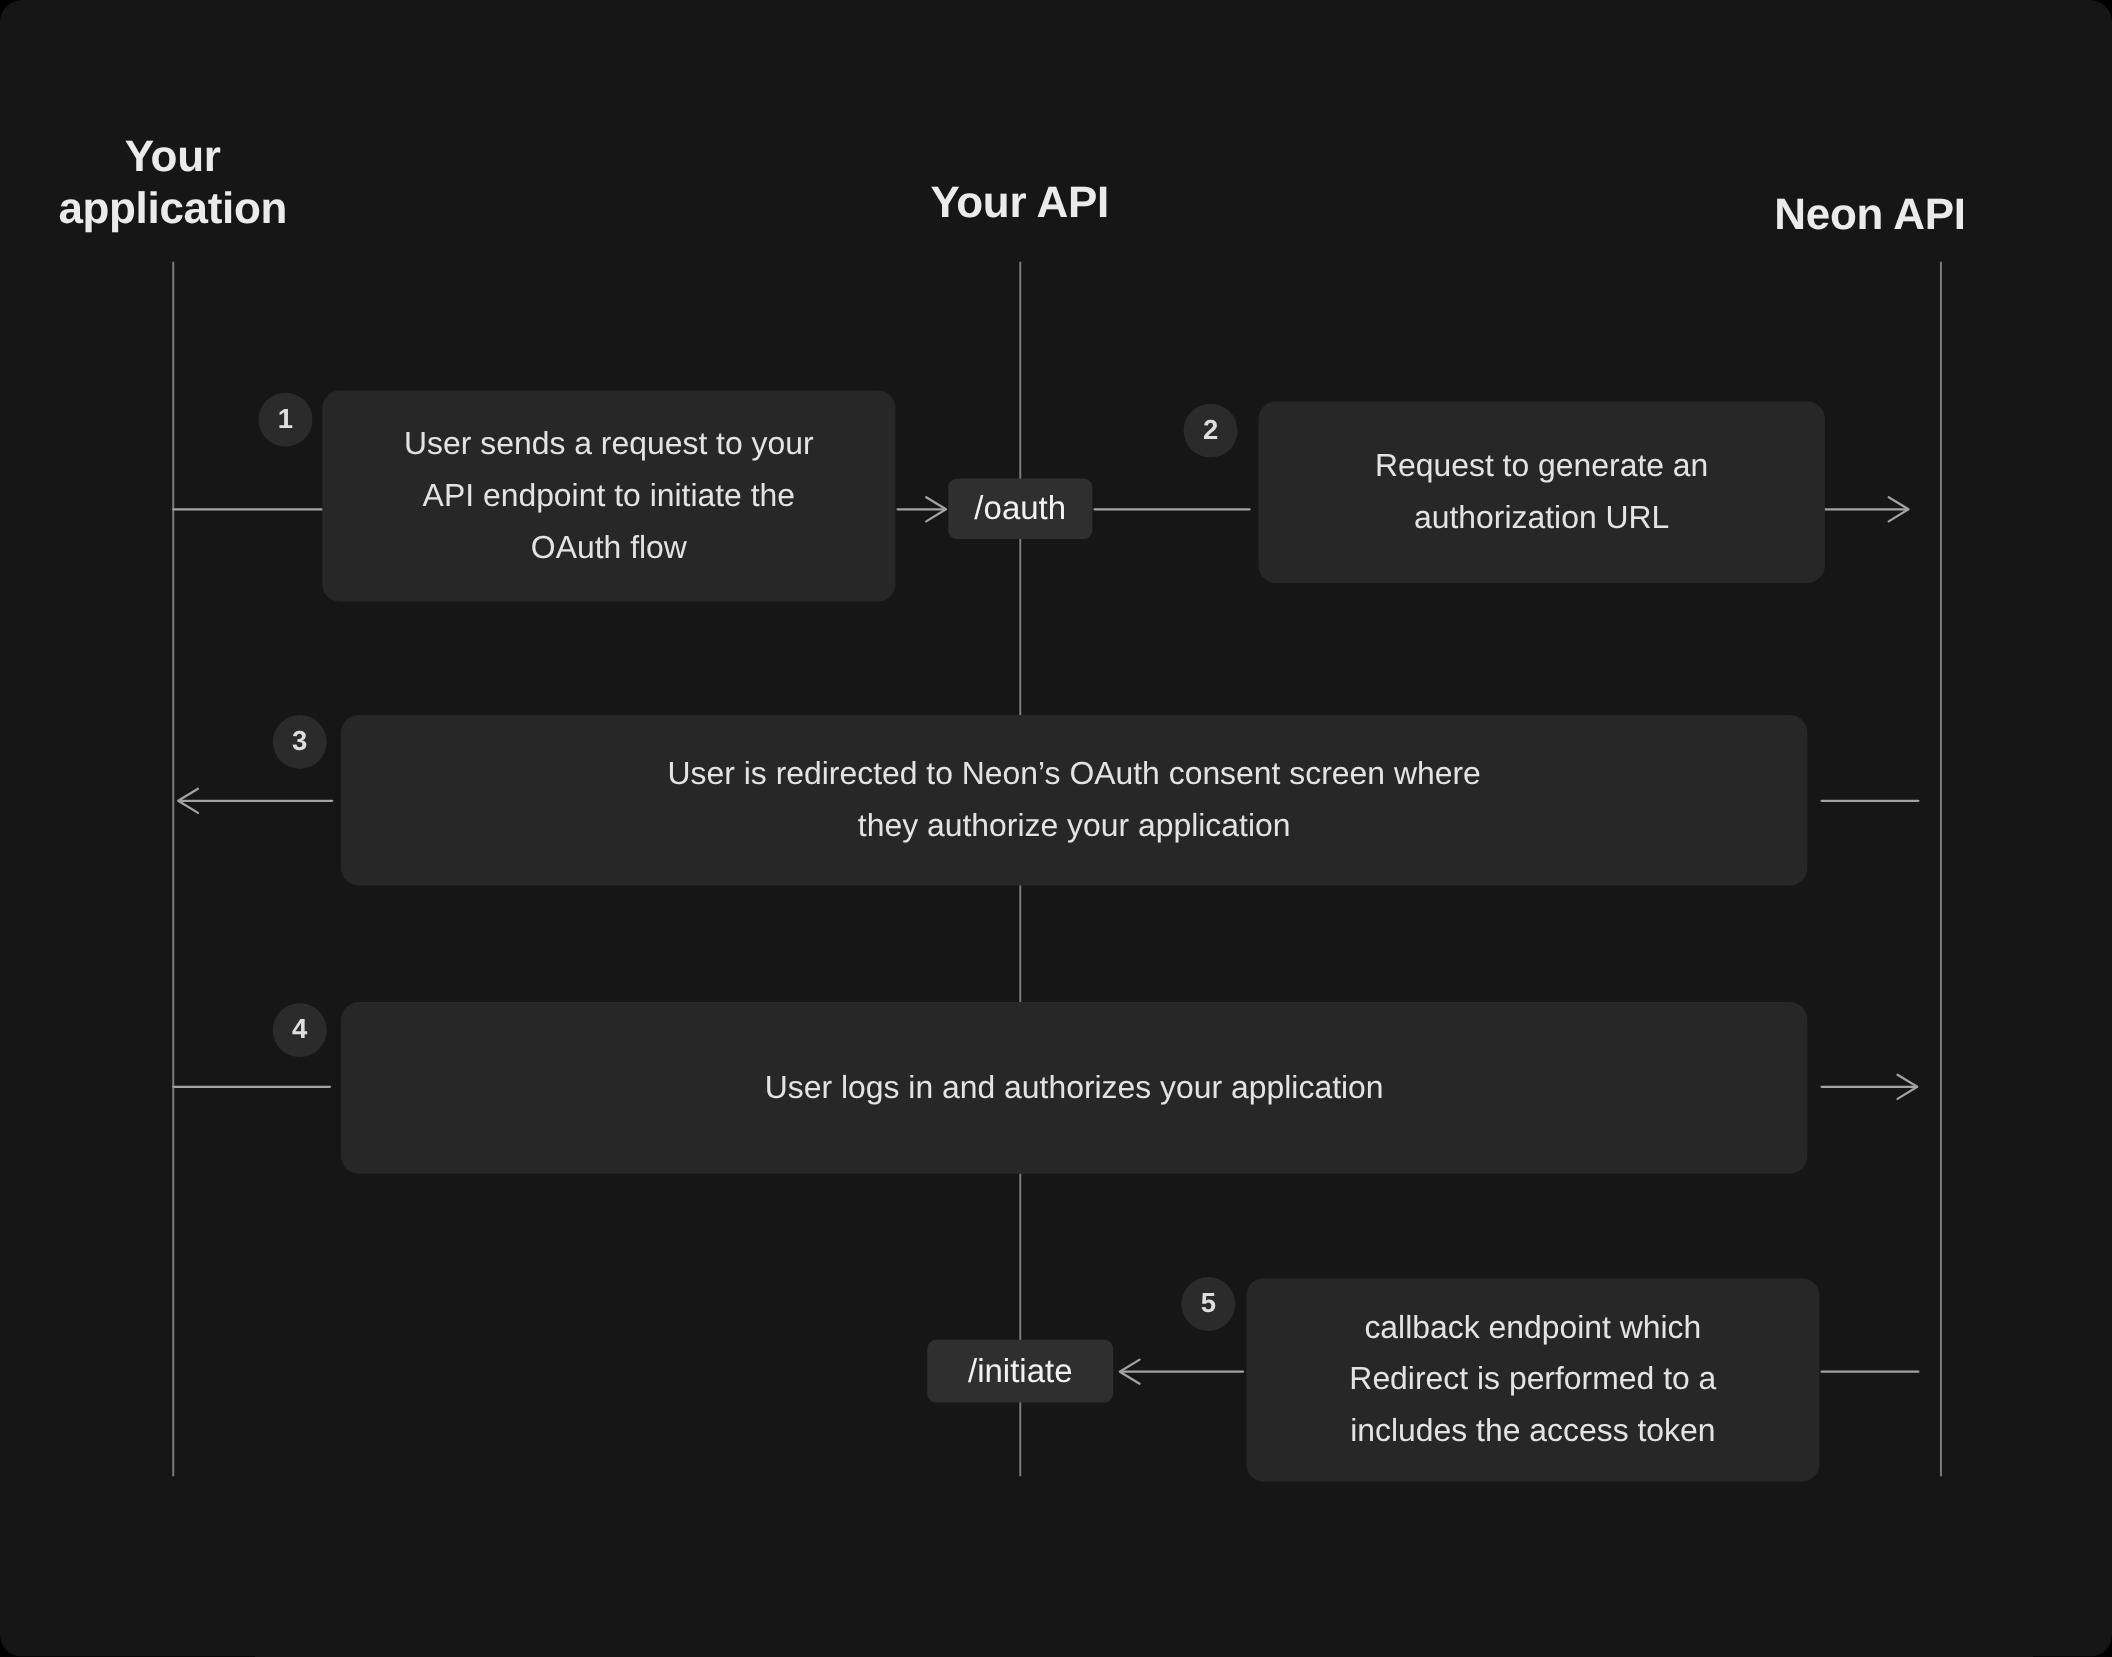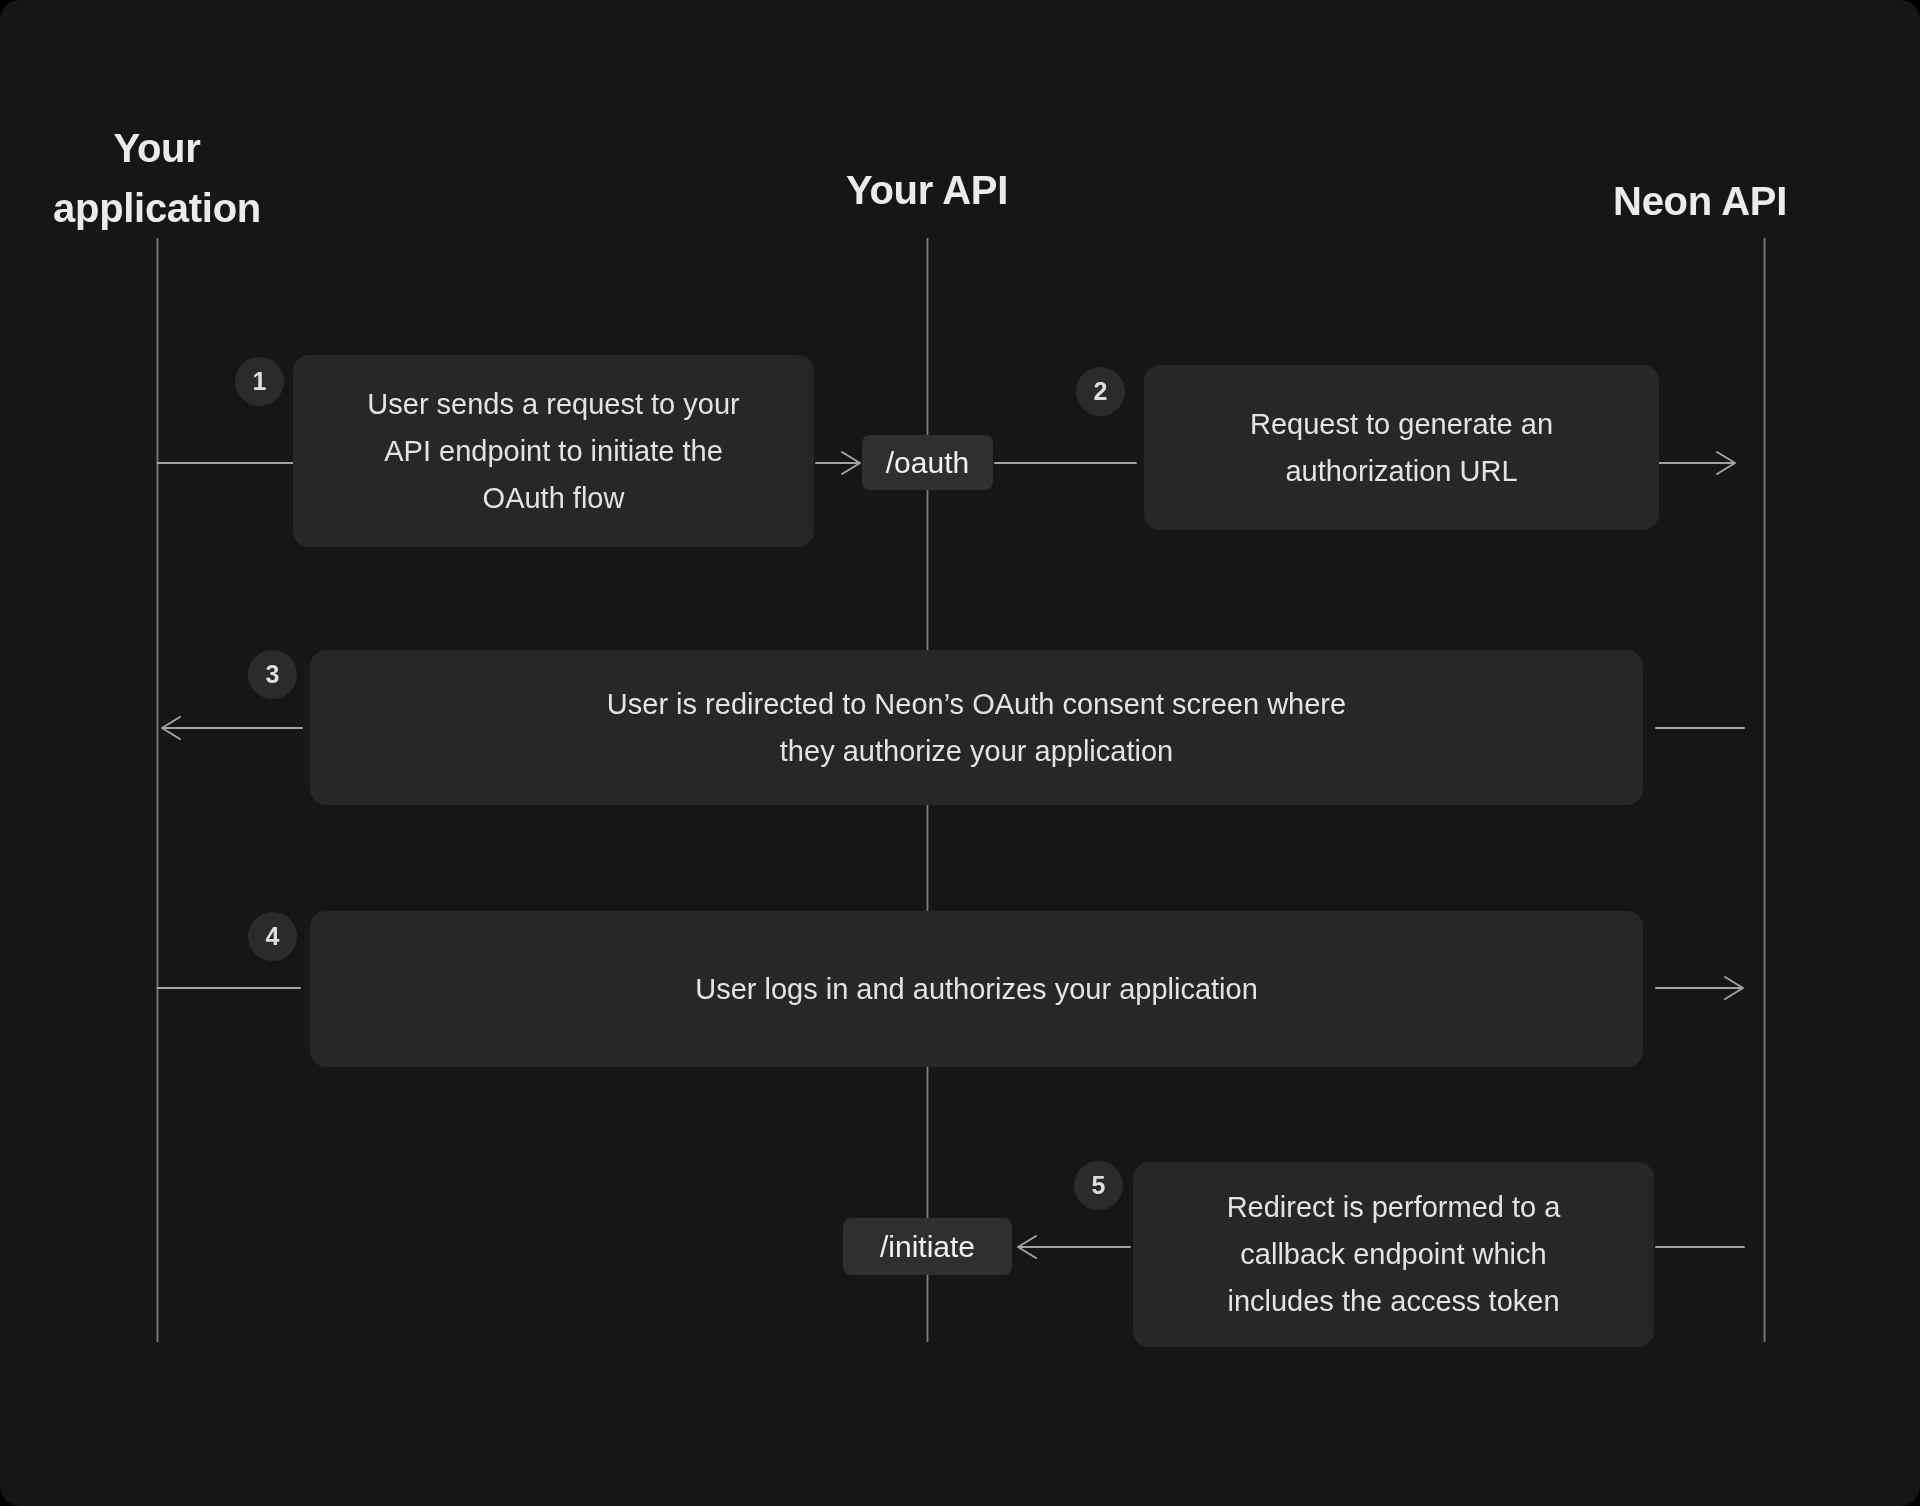--- a/index.html
+++ b/index.html
@@ -1,19 +1,19 @@
 <!DOCTYPE html>
 <html><head>
 <meta charset="utf-8">
 <style>
   html,body{margin:0;padding:0;background:#000;}
   body{width:1920px;height:1506px;font-family:"Liberation Sans",sans-serif;}
   #canvas{position:relative;width:1920px;height:1506px;background:#161616;border-radius:20px;overflow:hidden;}
   .lane-header{position:absolute;transform:translateX(-50%);color:#ebebeb;font-size:40px;font-weight:600;
-    line-height:60px;text-align:center;letter-spacing:-0.3px;white-space:normal;}
+    line-height:48px;text-align:center;letter-spacing:-0.3px;white-space:normal;}
   #connector-layer{position:absolute;left:0;top:0;width:1920px;height:1506px;}
   .card{position:absolute;background:#272727;border-radius:16px;display:flex;flex-direction:column;
     justify-content:center;align-items:center;color:#e3e3e3;font-size:29px;line-height:47px;text-align:center;}
   .badge{position:absolute;width:49px;height:49px;border-radius:50%;background:#2b2b2b;color:#dedede;
     font-size:25px;font-weight:600;display:flex;align-items:center;justify-content:center;}
   .chip{position:absolute;background:#2f2f2f;border-radius:8px;display:flex;align-items:center;
     justify-content:center;color:#f2f2f2;font-size:30px;}
   
   #card-1{left:293px;top:355px;width:521px;height:192px;}
   #card-2{left:1144px;top:365px;width:515px;height:165px;}
@@ -103,20 +103,20 @@
     <div>they authorize your application</div>
   </div>
 
   <div class="badge" id="badge-4">4</div>
   <div class="card" id="card-4">
     <div>User logs in and authorizes your application</div>
   </div>
 
   <div class="badge" id="badge-5">5</div>
   <div class="card" id="card-5">
+    <div>callback endpoint which</div>
     <div>Redirect is performed to a</div>
-    <div>callback endpoint which</div>
     <div>includes the access token</div>
   </div>
 
   <div class="chip" id="chip-callback">/initiate</div>
 
 </div>
 
 </body></html>

